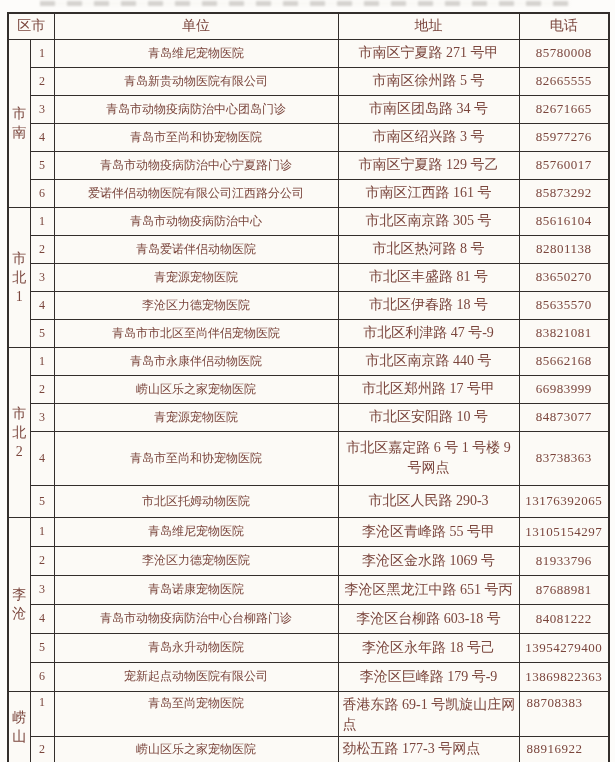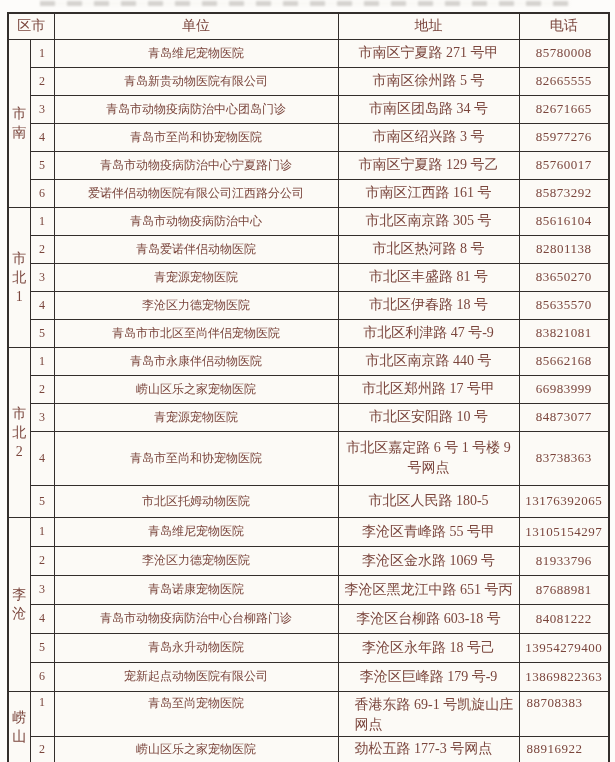--- a/index.html
+++ b/index.html
@@ -48,21 +48,21 @@
   tbody tr.row-0 td{border-top:1.5px solid var(--border);}
   td.dist{
     font-size:14px;line-height:19px;
     word-break:break-all;padding:12px 3px;
   }
   td.no{font-size:12px;}
   td.unit{font-size:12px;}
   td.addr{font-size:14px;line-height:20px;}
   td.phone{font-size:13px;letter-spacing:.5px;text-align:center;}
   tr.sec-4.row-0 td:not(.dist){vertical-align:top;padding-top:3px;}
-  tr.sec-4 td.addr{text-align:left;padding-left:16px;}
+  tr.sec-4 td.addr{text-align:left;padding-left:4px;}
   tr.sec-4 td.phone{text-align:left;padding-left:7px;}
 </style>
 </head>
 <body>
 
 <div class="artifact"></div>
 
 <table>
   <colgroup>
     <col class="c-dist">
@@ -169,21 +169,21 @@
       </tr>
       <tr class="r sec-2 row-3">
         <td class="no">4</td>
         <td class="unit">青岛市至尚和协宠物医院</td>
         <td class="addr">市北区嘉定路 6 号 1 号楼 9 号网点</td>
         <td class="phone">83738363</td>
       </tr>
       <tr class="r sec-2 row-4">
         <td class="no">5</td>
         <td class="unit">市北区托姆动物医院</td>
-        <td class="addr">市北区人民路 180-5</td>
+        <td class="addr">市北区人民路 290-3</td>
         <td class="phone">13176392065</td>
       </tr>
       <tr class="r sec-3 row-0">
         <td class="dist" rowspan="6">李沧</td>
         <td class="no">1</td>
         <td class="unit">青岛维尼宠物医院</td>
         <td class="addr">李沧区青峰路 55 号甲</td>
         <td class="phone">13105154297</td>
       </tr>
       <tr class="r sec-3 row-1">

